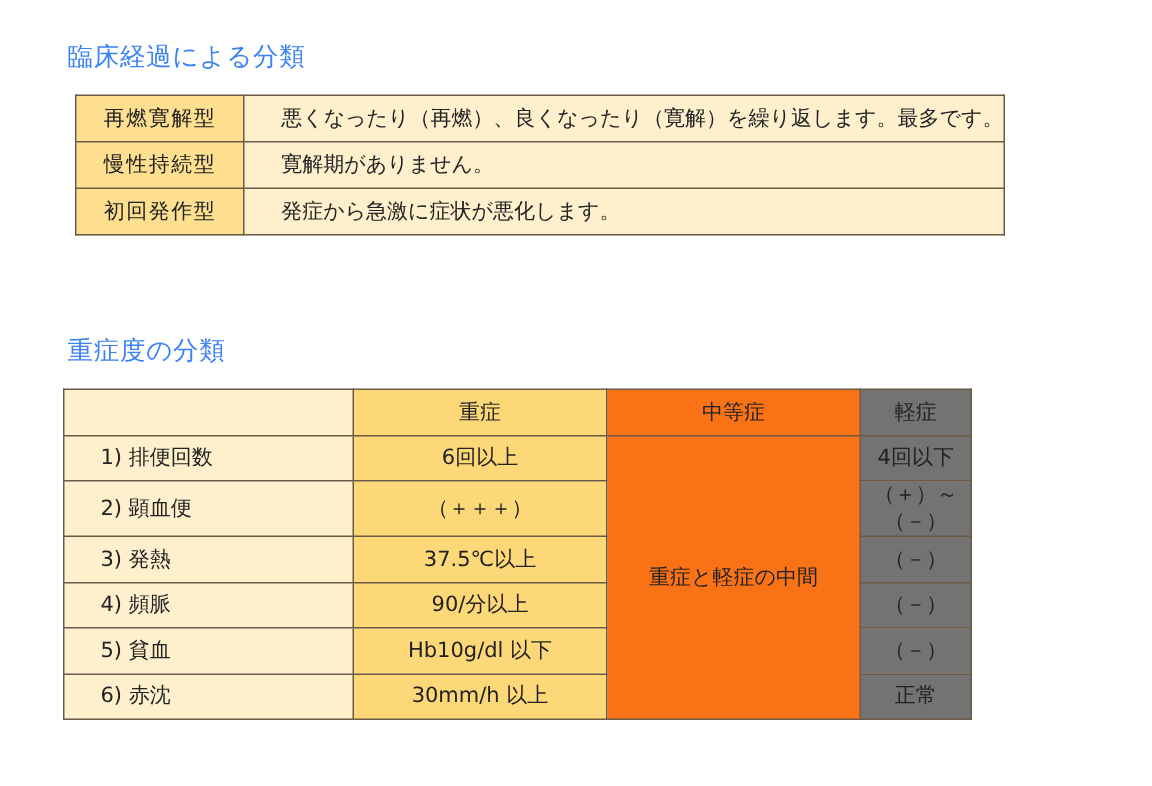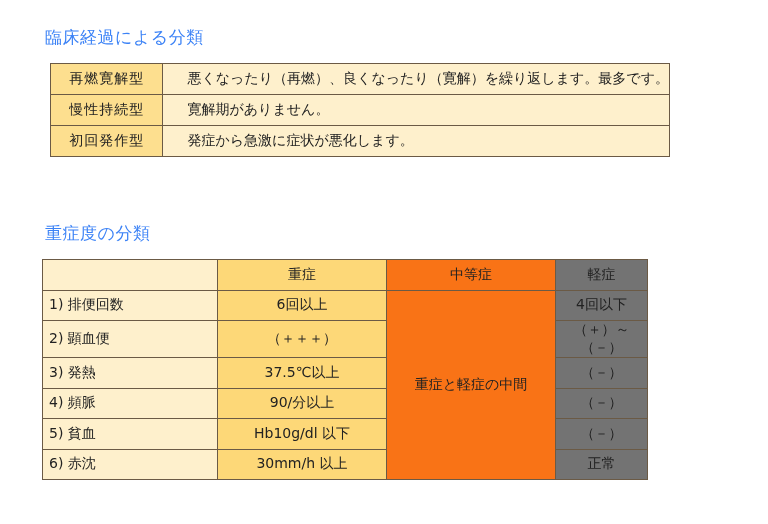--- a/index.html
+++ b/index.html
@@ -9,21 +9,21 @@
     #h1 { top: 26px; }
     #h2 { top: 222px; }
     table { position: absolute; border-collapse: collapse; font-size: 14px; }
     td, th { border: 1px solid #6b5a45; padding: 0; font-weight: normal; }
     #t1 { left: 50px; top: 63px; width: 620px; }
     #t1 td { height: 30px; }
     #t1 td.type { width: 139px; background: #fddf8f; text-align: center; letter-spacing: 1px; }
     #t1 td.desc { background: #fef0cc; padding-left: 24px; text-align: left; white-space: nowrap; overflow: visible; }
     #t2 { left: 42px; top: 259px; width: 606px; }
     #t2 td { height: 29.5px; text-align: center; }
-    #t2 td.item { width: 168px; background: #fef0cc; text-align: left; padding-left: 6px; }
+    #t2 td.item { width: 168px; background: #fef0cc; text-align: left; padding-left: 24px; }
     #t2 td.severe { width: 168px; background: #fdd878; }
     #t2 td.moderate { width: 168px; background: #f97316; }
     #t2 td.mild { background: #737373; }
     #t2 tr.hdr td.item { background: #fef0cc; }
   </style>
 </head>
 <body>
 
 <div id="h1" class="heading">臨床経過による分類</div>
 

